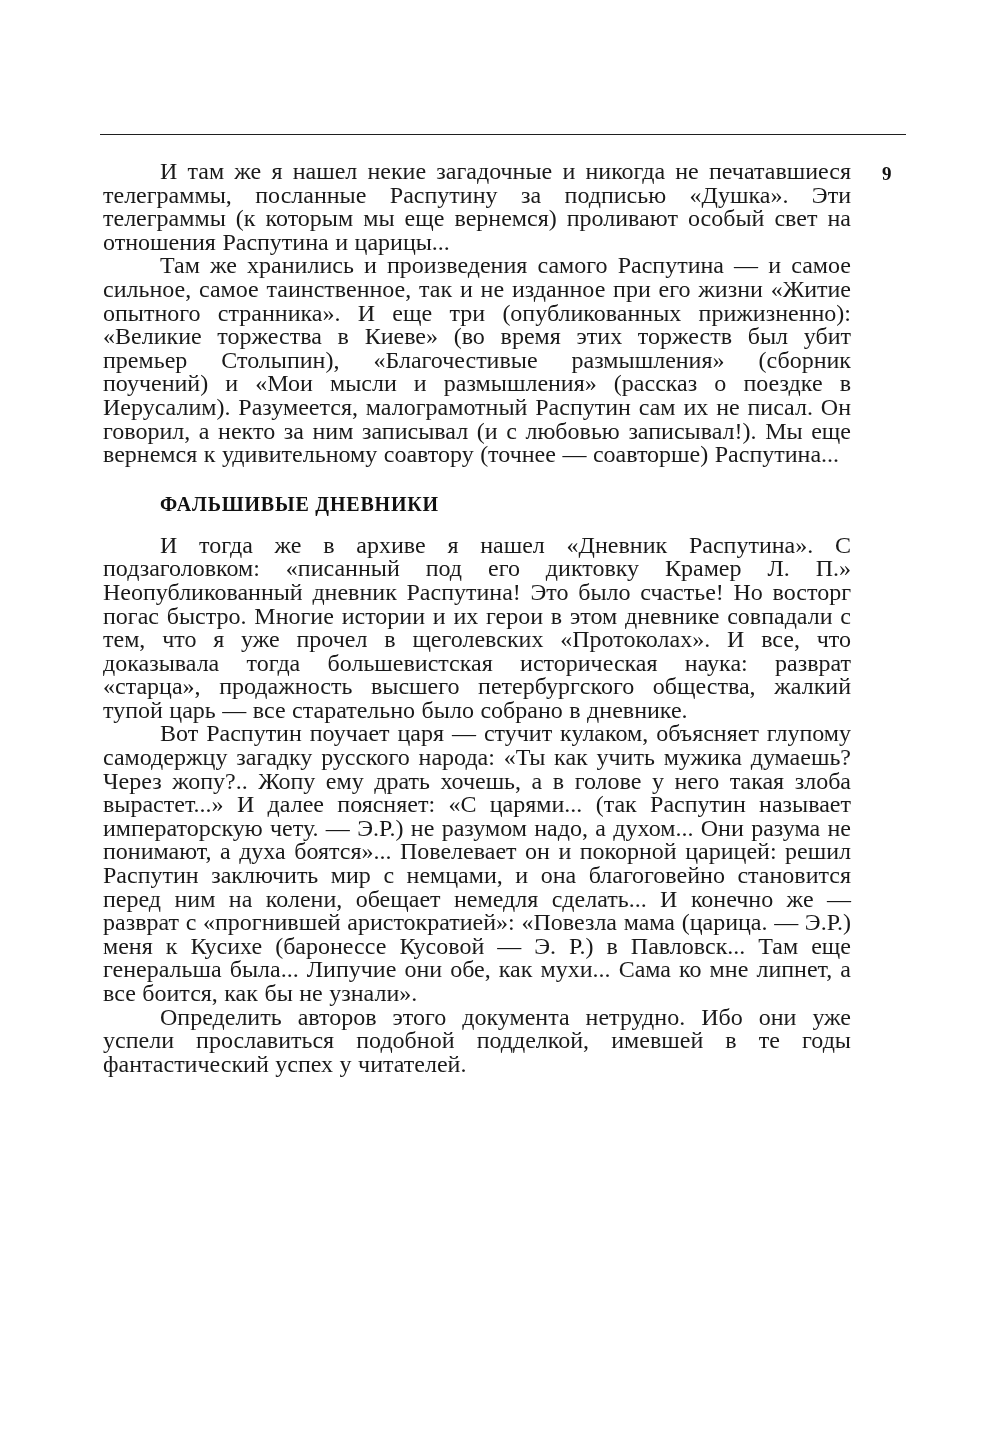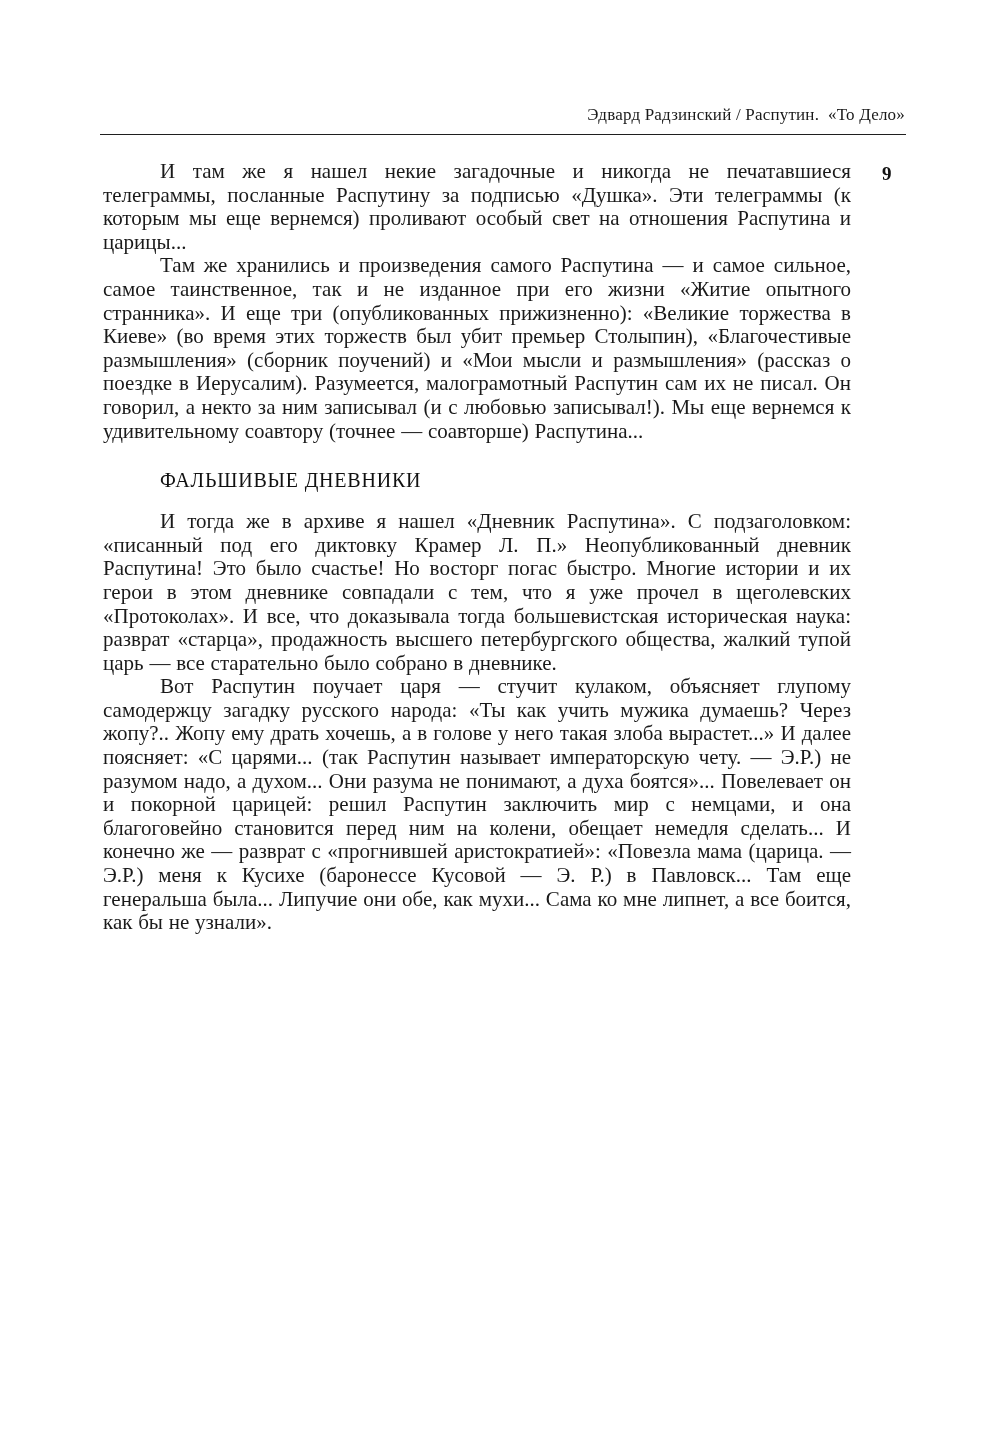--- a/index.html
+++ b/index.html
@@ -45,59 +45,59 @@
     color: #111111;
   }
   .body-text {
     position: absolute;
     top: 160px;
     left: 103px;
     width: 748px;
   }
   .body-text p {
     margin: 0;
-    font-size: 21px;
+    font-size: 24px;
     line-height: 23.6px;
     text-align: justify;
     text-indent: 57px;
     hyphens: auto;
     -webkit-hyphens: auto;
     word-spacing: 0.5px;
   }
   .section-heading {
     margin: 26px 0 18px 0;
     padding-left: 57px;
     font-size: 20px;
-    font-weight: normal;
+    font-weight: bold;
     letter-spacing: 0.8px;
     color: #111111;
   }
 </style>
 </head>
 <body>
 
 <div class="page">
 
-  <div class="running-header">Эдвард Радзинский / Распутин.  «То Дело»</div>
 
   <div class="header-rule"></div>
 
   <div class="folio">9</div>
 
   <div class="body-text">
 
     <p>И там же я нашел некие загадочные и никогда не печатавшиеся телеграммы, посланные Распутину за подписью «Душка». Эти телеграммы (к которым мы еще вернемся) проливают особый свет на отношения Распутина и царицы...</p>
 
     <p>Там же хранились и произведения самого Распутина — и самое сильное, самое таинственное, так и не изданное при его жизни «Житие опытного странника». И еще три (опубликованных прижизненно): «Великие торжества в Киеве» (во время этих торжеств был убит премьер Столыпин), «Благочестивые размышления» (сборник поучений) и «Мои мысли и размышления» (рассказ о поездке в Иерусалим). Разумеется, малограмотный Распутин сам их не писал. Он говорил, а некто за ним записывал (и с любовью записывал!). Мы еще вернемся к удивительному соавтору (точнее — соавторше) Распутина...</p>
 
 
 
     <h2 class="section-heading">ФАЛЬШИВЫЕ ДНЕВНИКИ</h2>
 
     <p>И тогда же в архиве я нашел «Дневник Распутина». С подзаголовком: «писанный под его диктовку Крамер Л. П.» Неопубликованный дневник Распутина! Это было счастье! Но восторг погас быстро. Многие истории и их герои в этом дневнике совпадали с тем, что я уже прочел в щеголевских «Протоколах». И все, что доказывала тогда большевистская историческая наука: разврат «старца», продажность высшего петербургского общества, жалкий тупой царь — все старательно было собрано в дневнике.</p>
 
     <p>Вот Распутин поучает царя — стучит кулаком, объясняет глупому самодержцу загадку русского народа: «Ты как учить мужика думаешь? Через жопу?.. Жопу ему драть хочешь, а в голове у него такая злоба вырастет...» И далее поясняет: «С царями... (так Распутин называет императорскую чету. — Э.Р.) не разумом надо, а духом... Они разума не понимают, а духа боятся»... Повелевает он и покорной царицей: решил Распутин заключить мир с немцами, и она благоговейно становится перед ним на колени, обещает немедля сделать... И конечно же — разврат с «прогнившей аристократией»: «Повезла мама (царица. — Э.Р.) меня к Кусихе (баронессе Кусовой — Э. Р.) в Павловск... Там еще генеральша была... Липучие они обе, как мухи... Сама ко мне липнет, а все боится, как бы не узнали».</p>
 
 
+    <p>Определить авторов этого документа нетрудно. Ибо они уже успели прославиться подобной подделкой, имевшей в те годы фантастический успех у читателей.</p>
 
   </div>
 
 </div>
 
 </body></html>

